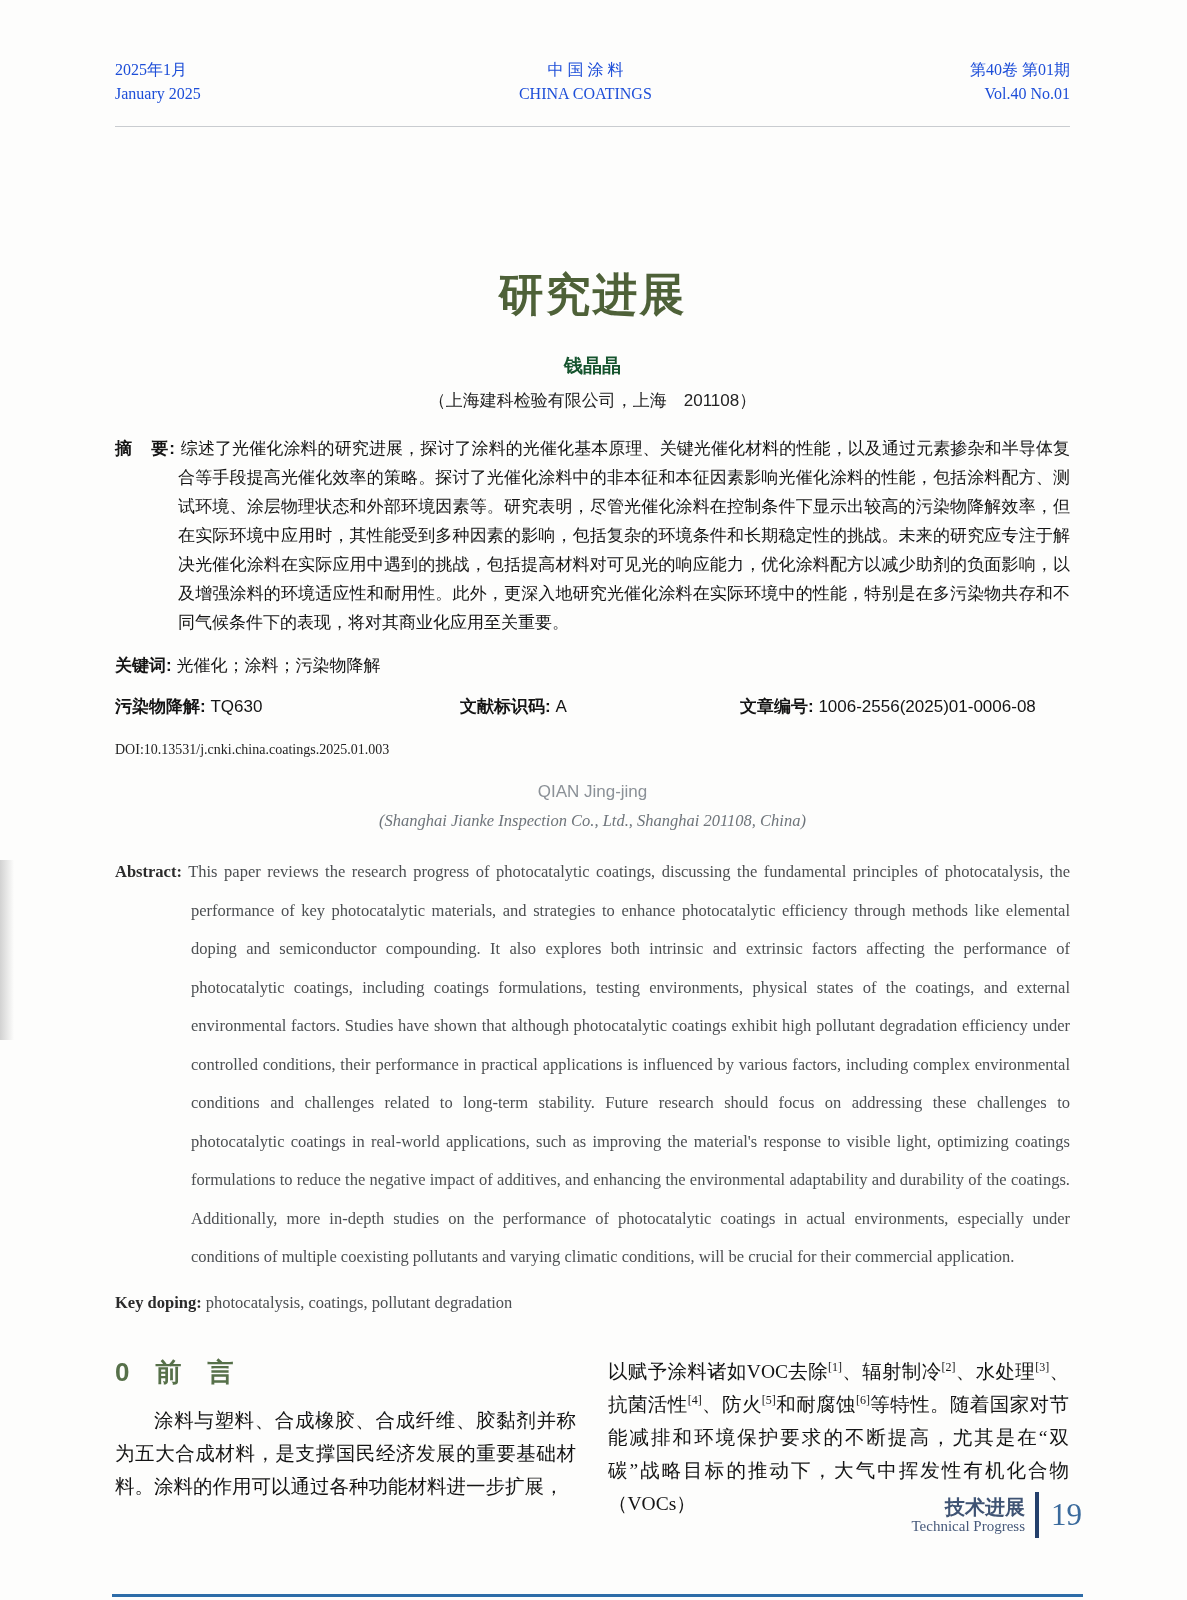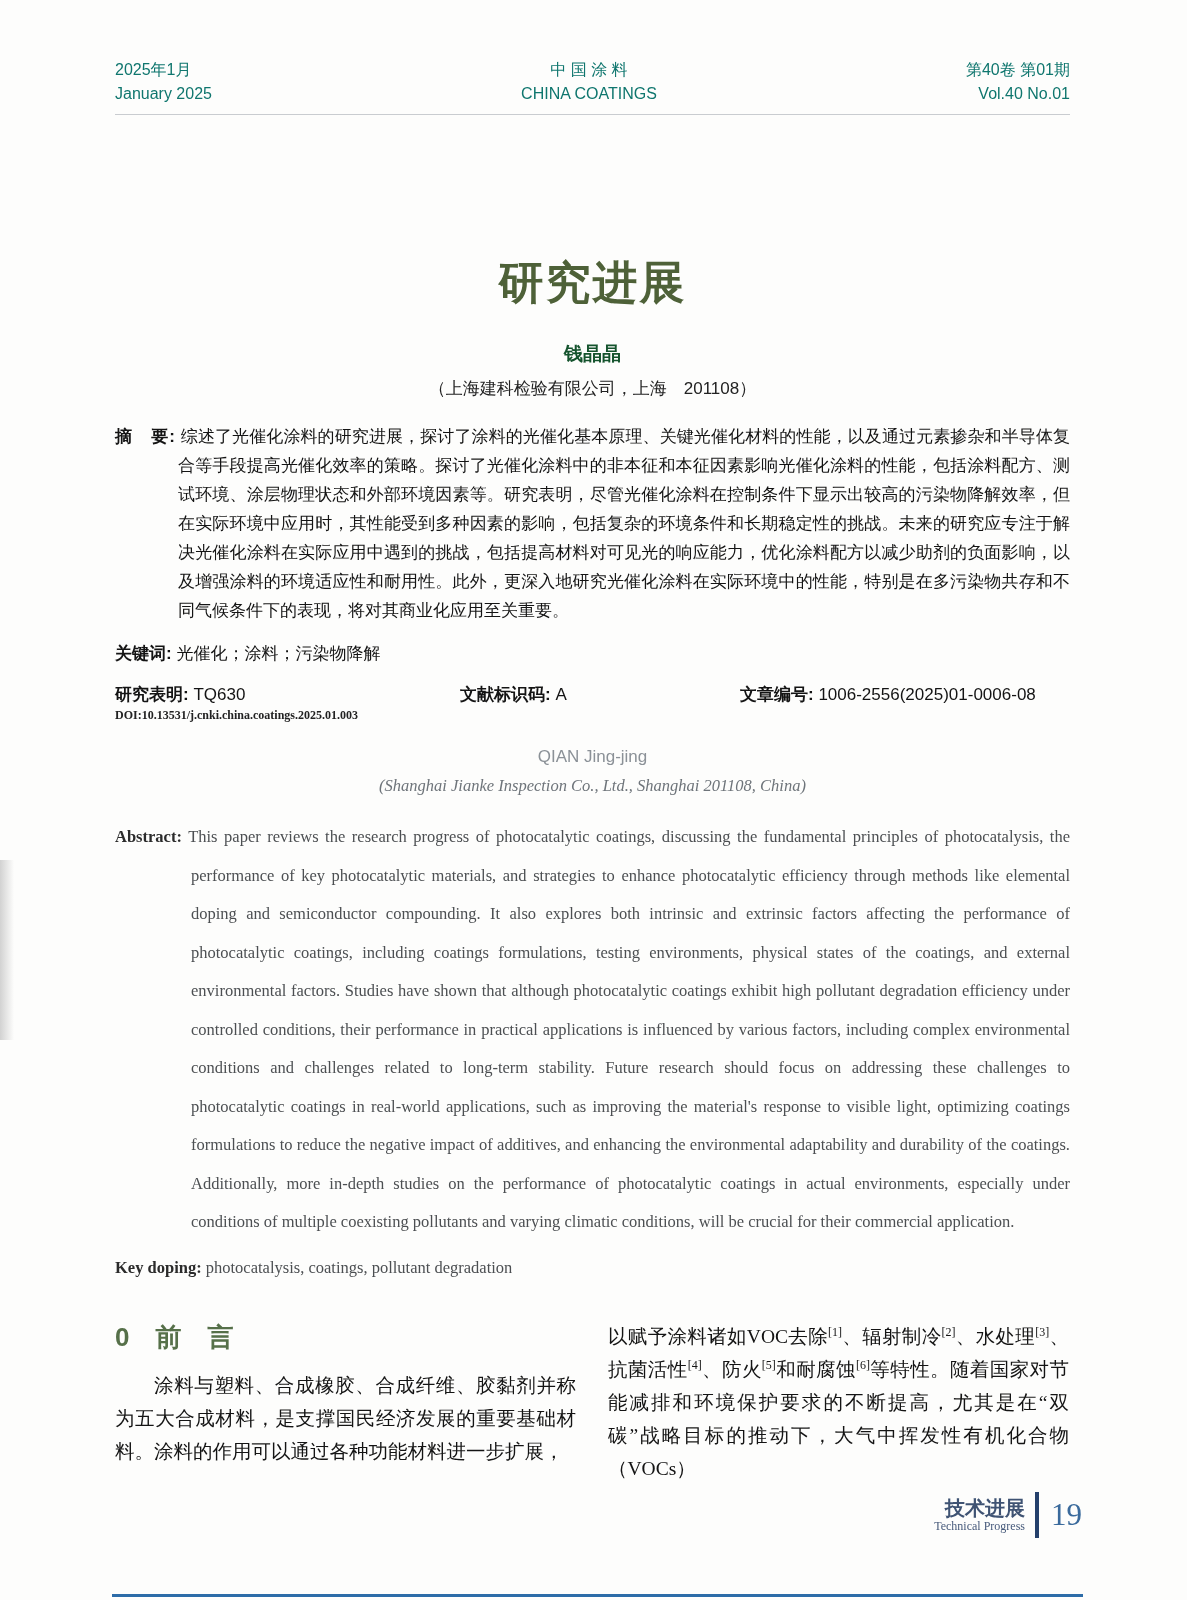--- a/index.html
+++ b/index.html
@@ -6,41 +6,41 @@
   body{
     width:1187px;height:1600px;position:relative;background:#fdfdfc;
     font-family:"Liberation Sans","DejaVu Sans",sans-serif;color:#1c1c1c;
     overflow:hidden;
   }
   .page{position:absolute;left:115px;top:0;width:955px;}
   .serif{font-family:"Liberation Serif","DejaVu Serif",serif;}
 
   
   .runhead{display:flex;justify-content:space-between;align-items:flex-end;
-    padding-top:58px;padding-bottom:8px;border-bottom:1.5px solid #c9ccd0;
-    color:#0f766e;font-size:16px;line-height:24px;}
+    padding-top:58px;padding-bottom:20px;border-bottom:1.5px solid #c9ccd0;
+    color:#1d4ed8;font-size:16px;line-height:24px;font-family:Liberation Serif, serif;}
   .runhead .c{text-align:center;}
   .runhead .r{text-align:right;}
 
   
   .title-cn{margin-top:72px;text-align:center;font-weight:bold;font-size:45px;
     line-height:64px;color:#4e6138;letter-spacing:2px;}
   .author-cn{margin-top:26px;text-align:center;font-weight:bold;font-size:19px;color:#14532d;}
   .affil-cn{margin-top:10px;text-align:center;font-weight:normal;font-size:17px;color:#222;}
 
   
   .abs-cn{margin-top:22px;font-size:17px;line-height:29px;text-align:justify;
     padding-left:63px;text-indent:-63px;color:#141414;}
   .abs-cn b{letter-spacing:1px;}
   .kw-cn{margin-top:7px;font-size:17px;color:#141414;}
   .meta-row{margin-top:18px;display:flex;font-size:17px;color:#141414;}
   .meta-row .m1{width:345px;}
   .meta-row .m2{width:280px;}
   .meta-row .m3{flex:1;}
-  .doi{margin-top:2px;font-size:12px;color:#222;font-weight:bold;}
+  .doi{margin-top:24px;font-size:14px;color:#222;}
 
   
   .title-en{margin-top:56px;text-align:center;font-weight:bold;font-size:35px;
     line-height:52px;color:#4d6039;}
   .author-en{margin-top:24px;text-align:center;font-size:17px;color:#8b9197;}
   .affil-en{margin-top:9px;text-align:center;font-style:italic;font-size:16.5px;color:#6e747a;}
 
   .abs-en{margin-top:22px;font-size:16.5px;line-height:38.5px;text-align:justify;
     color:#4c4f52;padding-left:76px;text-indent:-76px;}
   .abs-en b{color:#2b2b2b;}
@@ -53,21 +53,21 @@
   .cols{margin-top:42px;display:flex;gap:32px;}
   .col{width:461px;}
   .bodytext{font-size:19.5px;line-height:33px;text-align:justify;color:#141414;margin:0;}
   .bodytext.indent{text-indent:2em;}
   .bodytext sup{font-size:12px;line-height:0;}
 
   
   .pagefoot{position:absolute;right:105px;top:1492px;display:flex;align-items:center;}
   .pf-col{text-align:right;margin-right:10px;}
   .pf-cn{font-weight:bold;font-size:20px;color:#3f5373;line-height:22px;}
-  .pf-en{font-size:12px;color:#46597a;font-family:"Liberation Serif","DejaVu Serif",serif;}
+  .pf-en{font-size:15px;color:#46597a;font-family:"Liberation Serif","DejaVu Serif",serif;}
   .pf-bar{width:4px;height:46px;background:#24406b;margin-right:12px;}
   .pf-num{font-size:31px;color:#3a6a9c;font-family:"Liberation Serif","DejaVu Serif",serif;}
 
   
   .bottom-rule{position:absolute;left:112px;right:104px;top:1594px;height:3px;background:#2d6ca8;}
   .scan-shadow{position:absolute;left:0;top:860px;width:14px;height:180px;
     background:linear-gradient(to right,#c7c7c7,rgba(255,255,255,0));opacity:.8;}
 </style>
 </head>
 <body>
@@ -96,21 +96,21 @@
     <span>研究进展</span>
   </h1>
   <div class="author-cn">钱晶晶</div>
   <div class="affil-cn">（上海建科检验有限公司，上海　201108）</div>
 
   <p class="abs-cn"><b>摘　要:</b>&nbsp;<span>综述了光催化涂料的研究进展，探讨了涂料的光催化基本原理、关键光催化材料的性能，以及通过元素掺杂和半导体复合等手段提高光催化效率的策略。探讨了光催化涂料中的非本征和本征因素影响光催化涂料的性能，包括涂料配方、测试环境、涂层物理状态和外部环境因素等。研究表明，尽管光催化涂料在控制条件下显示出较高的污染物降解效率，但在实际环境中应用时，其性能受到多种因素的影响，包括复杂的环境条件和长期稳定性的挑战。未来的研究应专注于解决光催化涂料在实际应用中遇到的挑战，包括提高材料对可见光的响应能力，优化涂料配方以减少助剂的负面影响，以及增强涂料的环境适应性和耐用性。此外，更深入地研究光催化涂料在实际环境中的性能，特别是在多污染物共存和不同气候条件下的表现，将对其商业化应用至关重要。</span></p>
 
   <p class="kw-cn" style="margin:7px 0 0 0;"><b>关键词:</b>&nbsp;<span>光催化；涂料；污染物降解</span></p>
 
   <div class="meta-row">
-    <div class="m1"><b>研究表明: </b><span>TQ630</span></div>
+    <div class="m1"><b>污染物降解: </b><span>TQ630</span></div>
     <div class="m2"><b>文献标识码: </b><span>A</span></div>
     <div class="m3"><b>文章编号: </b><span>1006-2556(2025)01-0006-08</span></div>
   </div>
 
   <div class="doi serif">DOI:10.13531/j.cnki.china.coatings.2025.01.003</div>
 
   <div class="author-en">QIAN Jing-jing</div>
   <div class="affil-en serif">(Shanghai Jianke Inspection Co., Ltd., Shanghai 201108, China)</div>
 
   <p class="abs-en serif"><b>Abstract:</b> <span>This paper reviews the research progress of photocatalytic coatings, discussing the fundamental principles of photocatalysis, the performance of key photocatalytic materials, and strategies to enhance photocatalytic efficiency through methods like elemental doping and semiconductor compounding. It also explores both intrinsic and extrinsic factors affecting the performance of photocatalytic coatings, including coatings formulations, testing environments, physical states of the coatings, and external environmental factors. Studies have shown that although photocatalytic coatings exhibit high pollutant degradation efficiency under controlled conditions, their performance in practical applications is influenced by various factors, including complex environmental conditions and challenges related to long-term stability. Future research should focus on addressing these challenges to photocatalytic coatings in real-world applications, such as improving the material's response to visible light, optimizing coatings formulations to reduce the negative impact of additives, and enhancing the environmental adaptability and durability of the coatings. Additionally, more in-depth studies on the performance of photocatalytic coatings in actual environments, especially under conditions of multiple coexisting pollutants and varying climatic conditions, will be crucial for their commercial application.</span></p>

